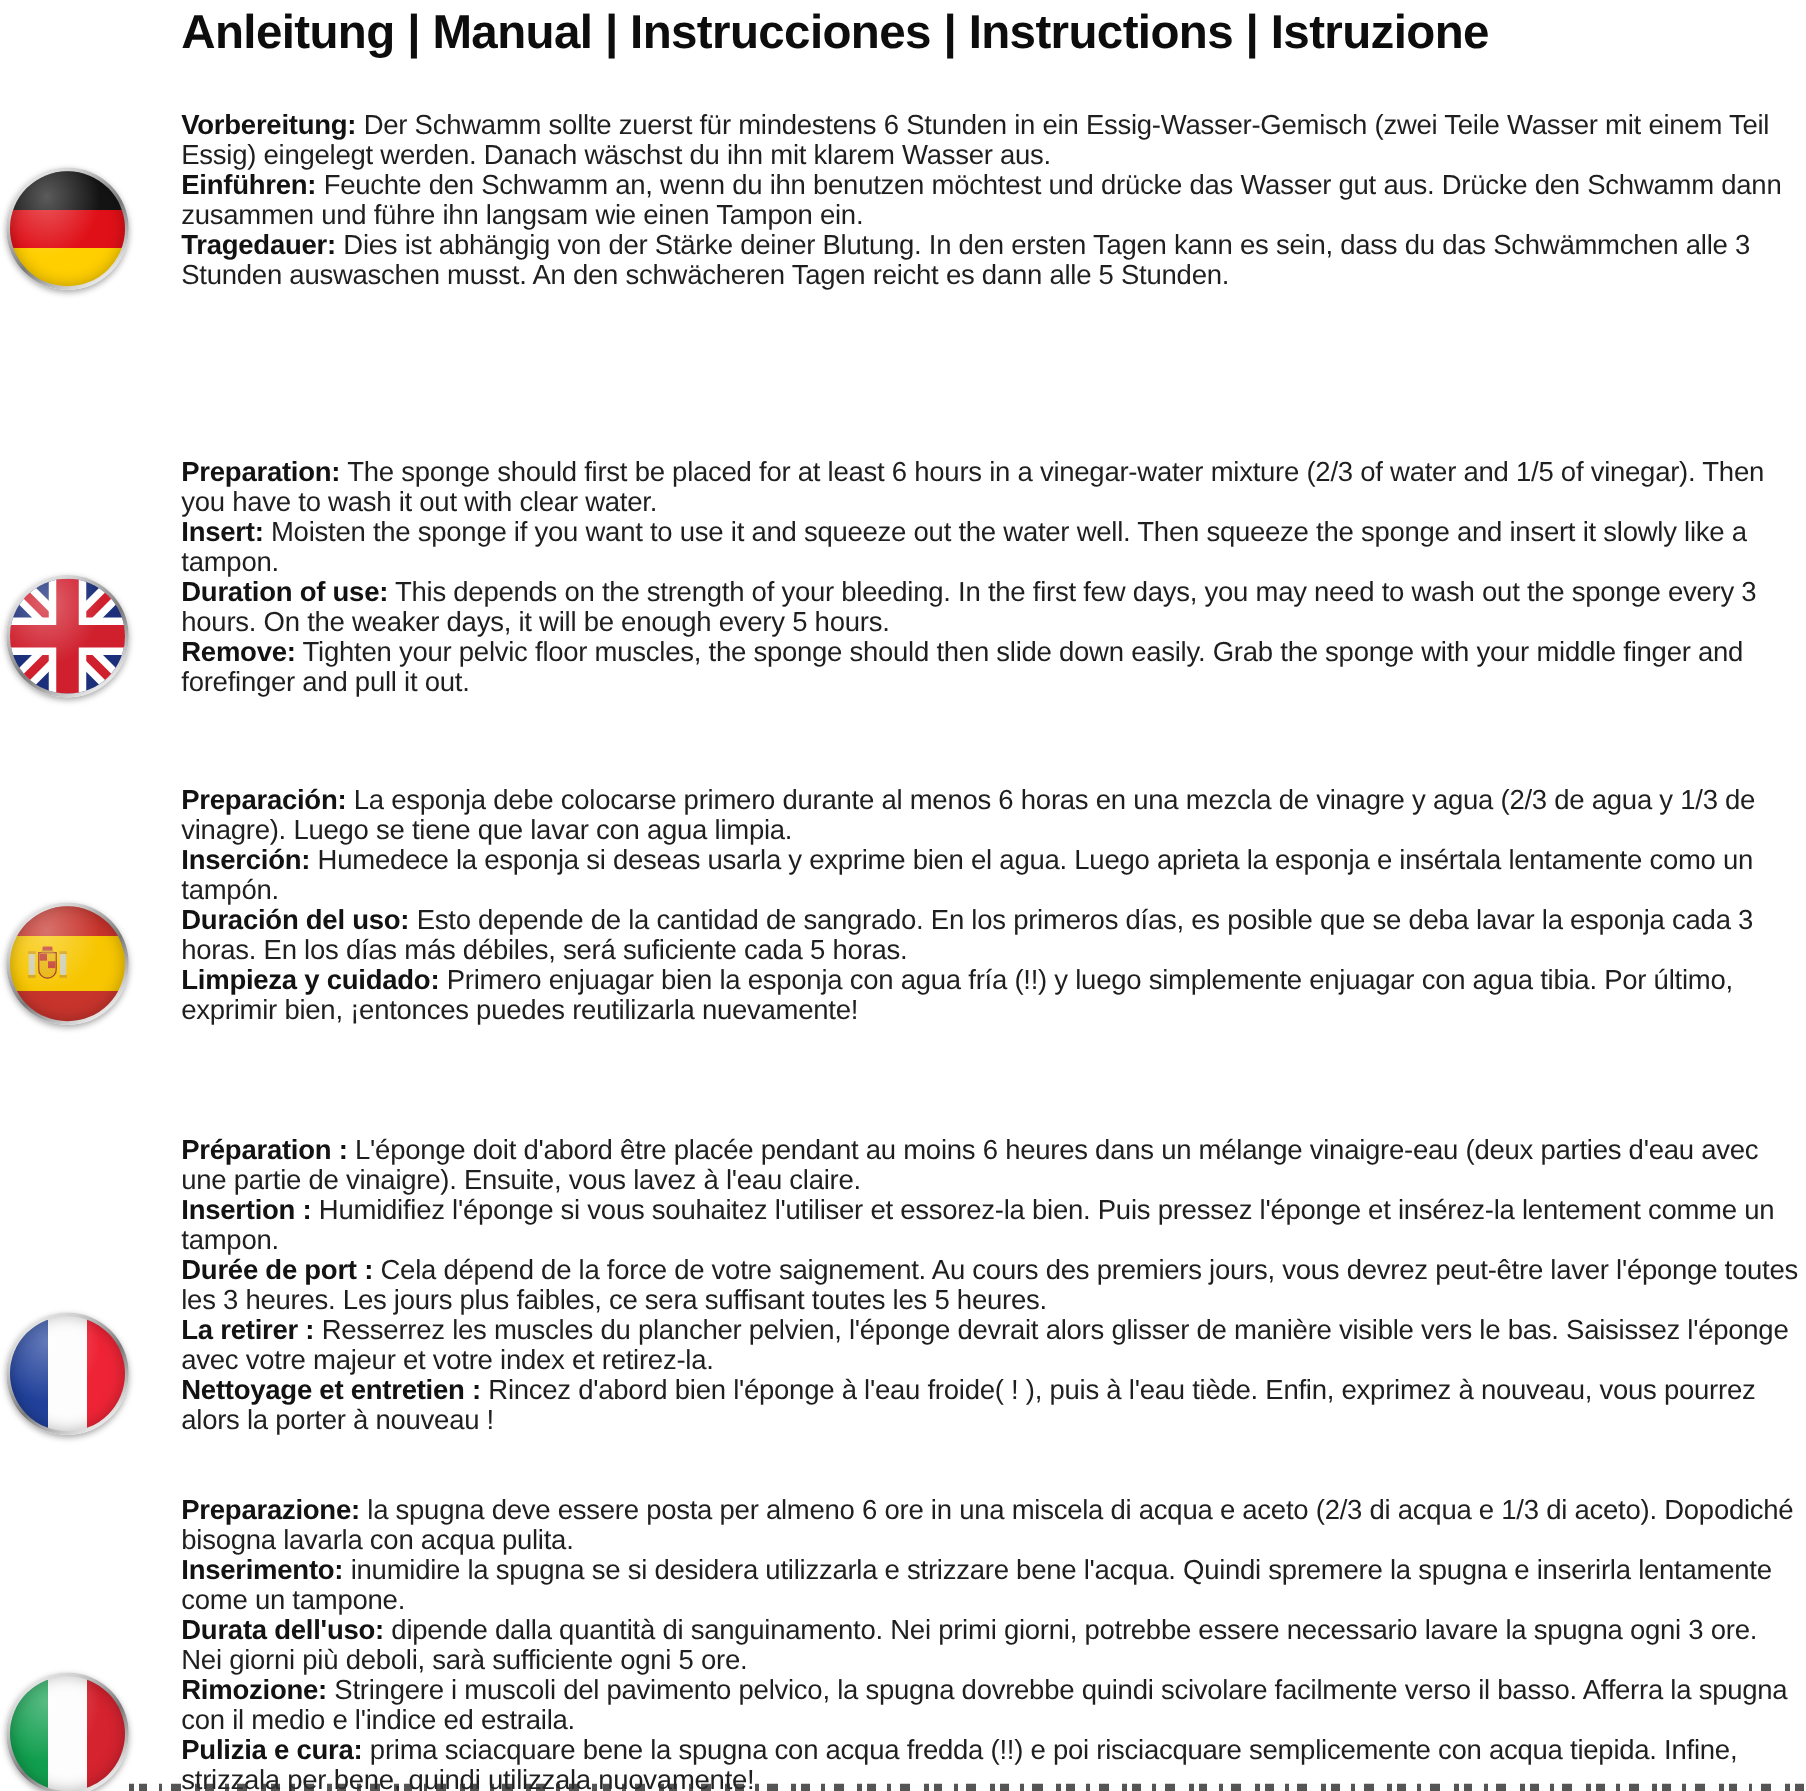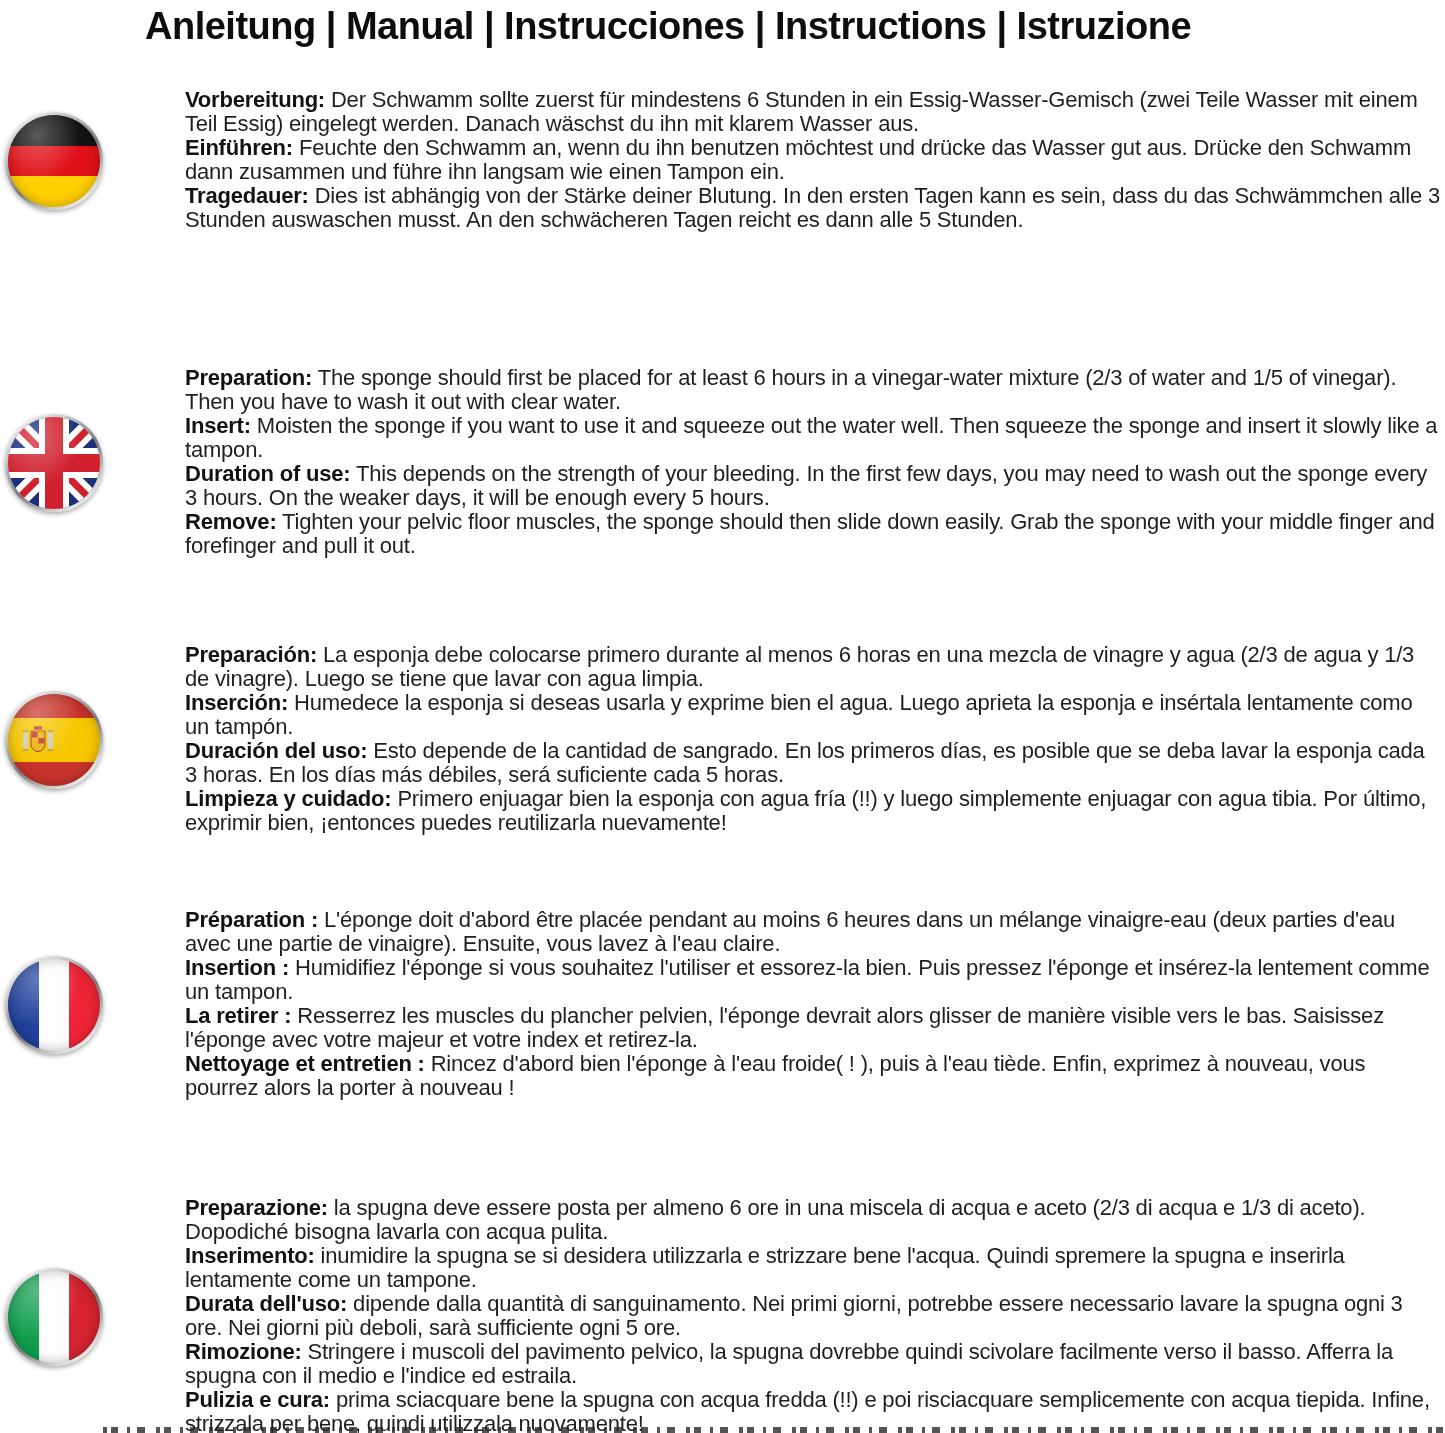--- a/index.html
+++ b/index.html
@@ -18,22 +18,21 @@
     line-height:44px;
     font-weight:bold;
     letter-spacing:-0.5px;
     color:#0d0d0d;
     white-space:nowrap;
   }
   .lang-section{
     position:absolute;
     left:0;right:0;
     display:flex;
-    align-items:center;
-    gap:40px;
+    align-items:flex-end;
   }
   .flag-col{
     width:145px;
     flex:none;
     box-sizing:border-box;
     padding-left:5px;
   }
   .badge{
     width:98px;height:98px;
     box-sizing:border-box;
@@ -123,21 +122,21 @@
       </div>
     </div>
     <div class="text-col">
         <p class="item"><b class="item-label">Preparation:</b> <span>The sponge should first be placed for at least 6 hours in a vinegar-water mixture (2/3 of water and 1/5 of vinegar). Then you have to wash it out with clear water.</span></p>
         <p class="item"><b class="item-label">Insert:</b> <span>Moisten the sponge if you want to use it and squeeze out the water well. Then squeeze the sponge and insert it slowly like a tampon.</span></p>
         <p class="item"><b class="item-label">Duration of use:</b> <span>This depends on the strength of your bleeding. In the first few days, you may need to wash out the sponge every 3 hours. On the weaker days, it will be enough every 5 hours.</span></p>
         <p class="item"><b class="item-label">Remove:</b> <span>Tighten your pelvic floor muscles, the sponge should then slide down easily. Grab the sponge with your middle finger and forefinger and pull it out.</span></p>
       </div>
   </section>
 
-  <section class="lang-section" style="top:643px">
+  <section class="lang-section" style="top:628px">
     <div class="flag-col">
       <div class="badge">
         <div class="flag-inner flag-es">
           <svg class="emblem" viewBox="0 0 32 34" width="32" height="34">
             <rect x="1" y="9" width="5" height="17" rx="1.5" fill="#cfcdb4"></rect>
             <rect x="26" y="9" width="5" height="17" rx="1.5" fill="#cfcdb4"></rect>
             <rect x="0.5" y="7" width="6" height="2.2" fill="#d4a017"></rect>
             <rect x="25.5" y="7" width="6" height="2.2" fill="#d4a017"></rect>
             <rect x="0.5" y="26" width="6" height="2.2" fill="#d4a017"></rect>
             <rect x="25.5" y="26" width="6" height="2.2" fill="#d4a017"></rect>
@@ -160,20 +159,21 @@
 
   <section class="lang-section" style="top:908px">
     <div class="flag-col">
       <div class="badge">
         <div class="flag-inner flag-fr"></div>
       </div>
     </div>
     <div class="text-col">
         <p class="item"><b class="item-label">Préparation :</b> <span>L'éponge doit d'abord être placée pendant au moins 6 heures dans un mélange vinaigre-eau (deux parties d'eau avec une partie de vinaigre). Ensuite, vous lavez à l'eau claire.</span></p>
         <p class="item"><b class="item-label">Insertion :</b> <span>Humidifiez l'éponge si vous souhaitez l'utiliser et essorez-la bien. Puis pressez l'éponge et insérez-la lentement comme un tampon.</span></p>
+        <p class="item"><b class="item-label">Durée de port :</b> <span>Cela dépend de la force de votre saignement. Au cours des premiers jours, vous devrez peut-être laver l'éponge toutes les 3 heures. Les jours plus faibles, ce sera suffisant toutes les 5 heures.</span></p>
         <p class="item"><b class="item-label">La retirer :</b> <span>Resserrez les muscles du plancher pelvien, l'éponge devrait alors glisser de manière visible vers le bas. Saisissez l'éponge avec votre majeur et votre index et retirez-la.</span></p>
         <p class="item"><b class="item-label">Nettoyage et entretien :</b> <span>Rincez d'abord bien l'éponge à l'eau froide( ! ), puis à l'eau tiède. Enfin, exprimez à nouveau, vous pourrez alors la porter à nouveau !</span></p>
       </div>
   </section>
 
   <section class="lang-section" style="top:1196px">
     <div class="flag-col">
       <div class="badge">
         <div class="flag-inner flag-it"></div>
       </div>

